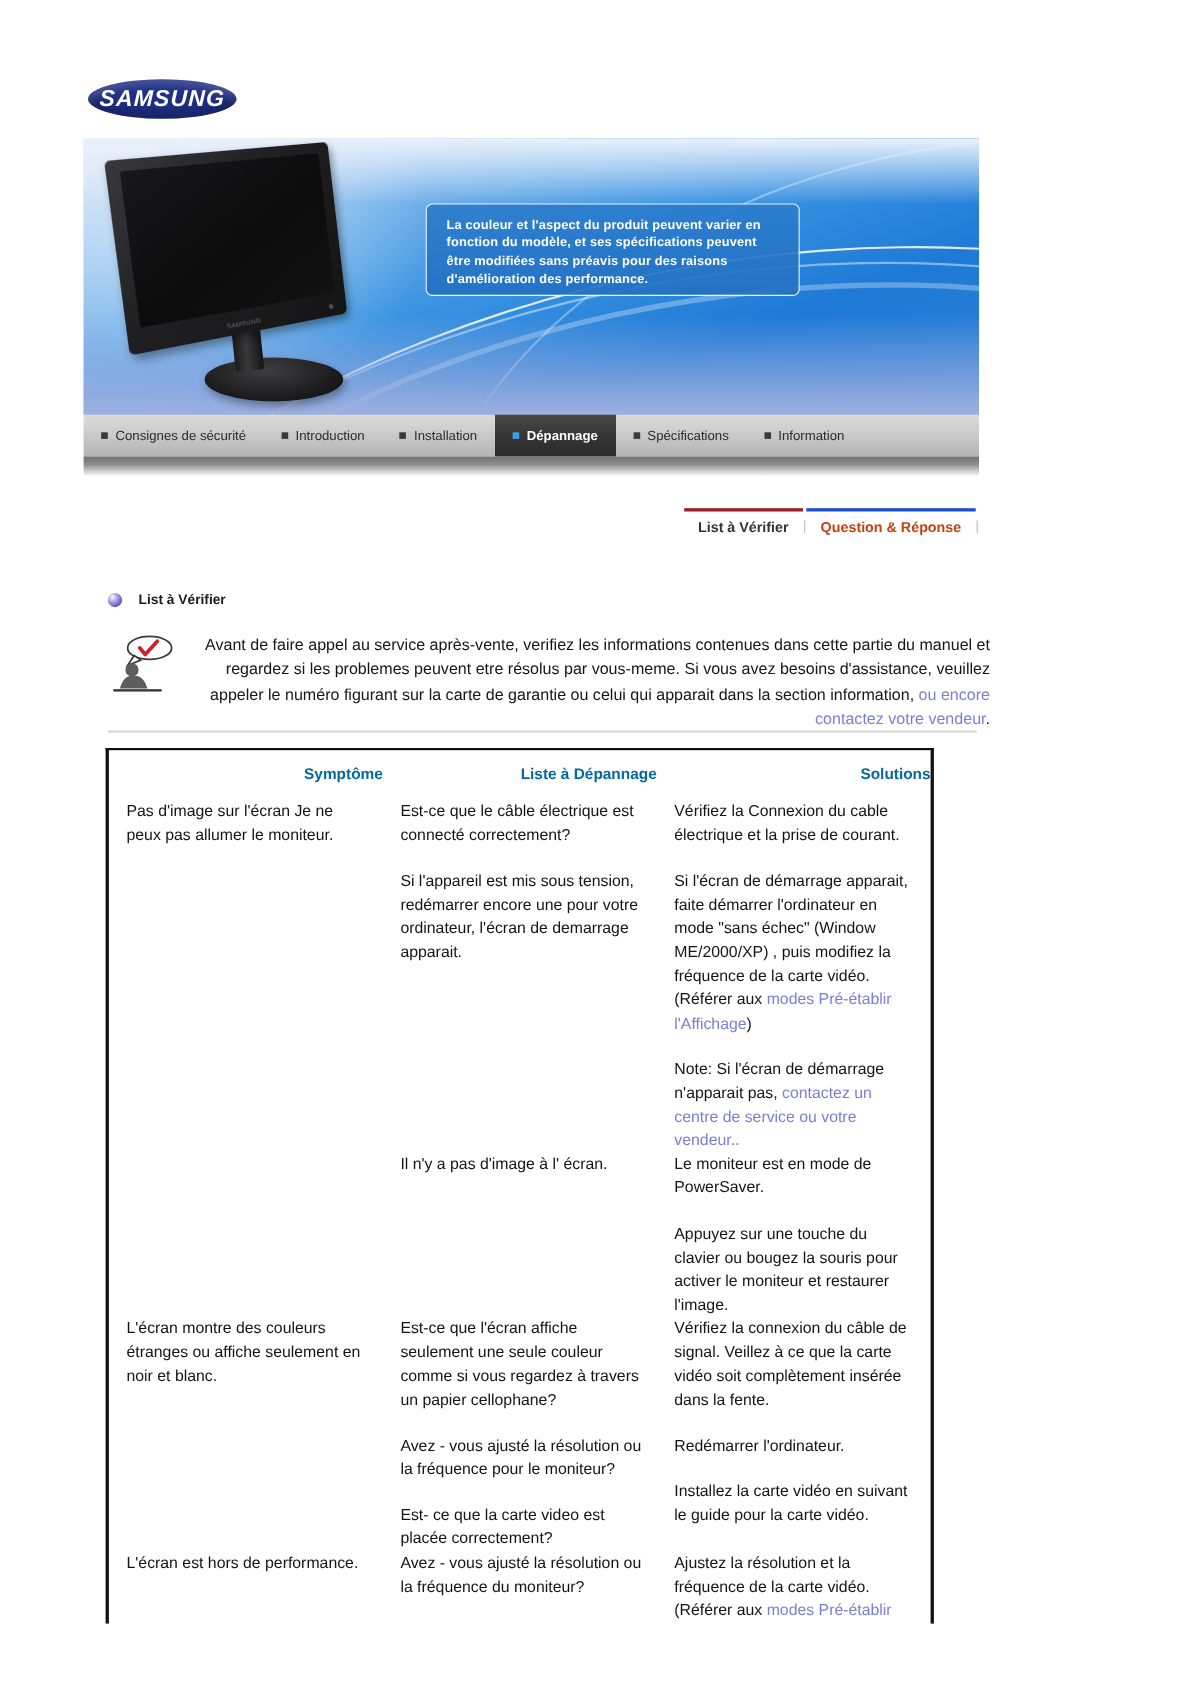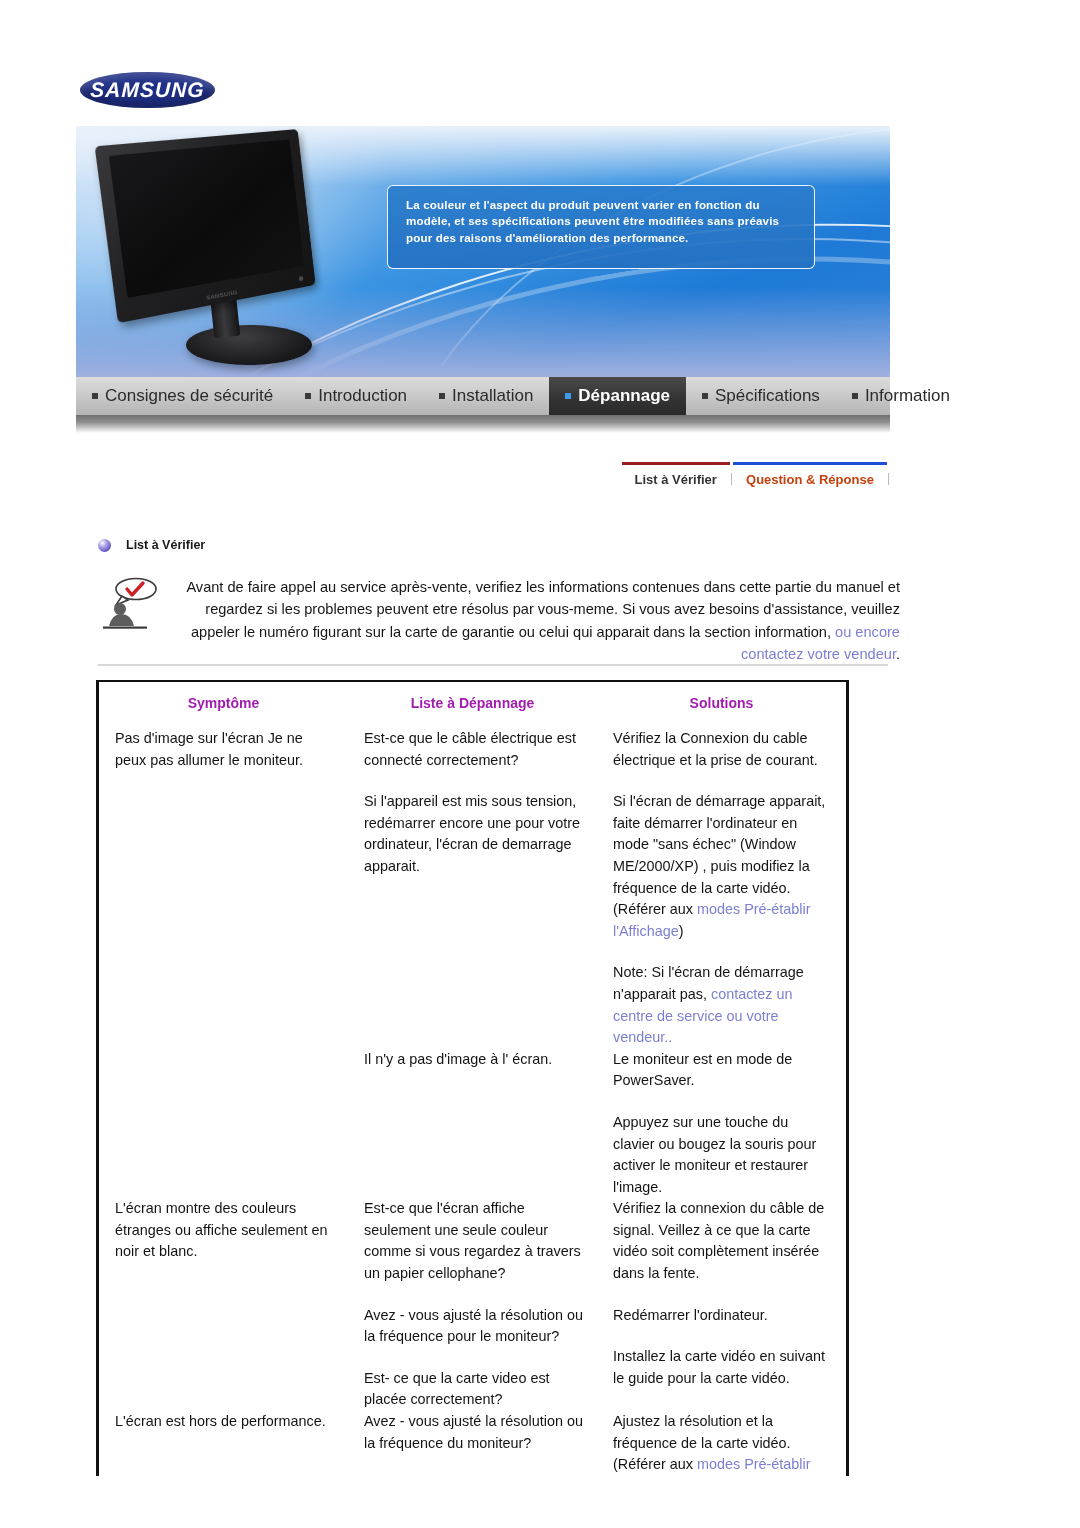--- a/index.html
+++ b/index.html
@@ -155,21 +155,21 @@
     background: radial-gradient(ellipse at 45% 30%, #3e3e41 0%, #1b1b1d 65%, #0d0d0e 100%);
     border-radius: 50%;
     box-shadow: 2px 4px 8px rgba(0,0,0,0.35);
   }
 
   
   .callout {
     position: absolute;
     left: 311px;
     top: 59px;
-    width: 428px;
+    width: 340px;
     height: 84px;
     background: linear-gradient(180deg, rgba(43,125,205,0.92) 0%, rgba(36,112,194,0.92) 100%);
     border: 1px solid rgba(255,255,255,0.92);
     border-radius: 6px;
     padding: 11px 14px 0 18px;
     box-sizing: border-box;
   }
   .callout p {
     margin: 0;
     color: #ffffff;
@@ -189,21 +189,21 @@
     height: 38px;
     background: linear-gradient(180deg, #dcdcdc 0%, #c9c9c9 50%, #b4b4b4 100%);
     display: flex;
     align-items: stretch;
   }
   .nav-item {
     display: flex;
     align-items: center;
     gap: 7px;
     padding: 0 16px;
-    font-size: 17px;
+    font-size: 12px;
     color: #2b2b2b;
     white-space: nowrap;
     font-family: "Liberation Sans", sans-serif;
   }
   .nav-item .bullet {
     width: 6px; height: 6px;
     background: #3a3a3a;
     display: inline-block;
     flex: 0 0 auto;
   }
@@ -320,23 +320,23 @@
     box-sizing: border-box;
   }
   table.checklist {
     width: 100%;
     border-collapse: collapse;
     table-layout: fixed;
   }
   table.checklist th {
     font-size: 14px;
     font-weight: bold;
-    color: #a21caf;
+    color: #0369a1;
     padding: 13px 0 17px 0;
-    text-align: center;
+    text-align: right;
     font-family: "Liberation Sans", sans-serif;
   }
   table.checklist td {
     vertical-align: top;
     font-size: 14.4px;
     line-height: 21.6px;
     color: #141414;
     padding: 0 14px 0 16px;
     font-family: "Liberation Sans", sans-serif;
   }

